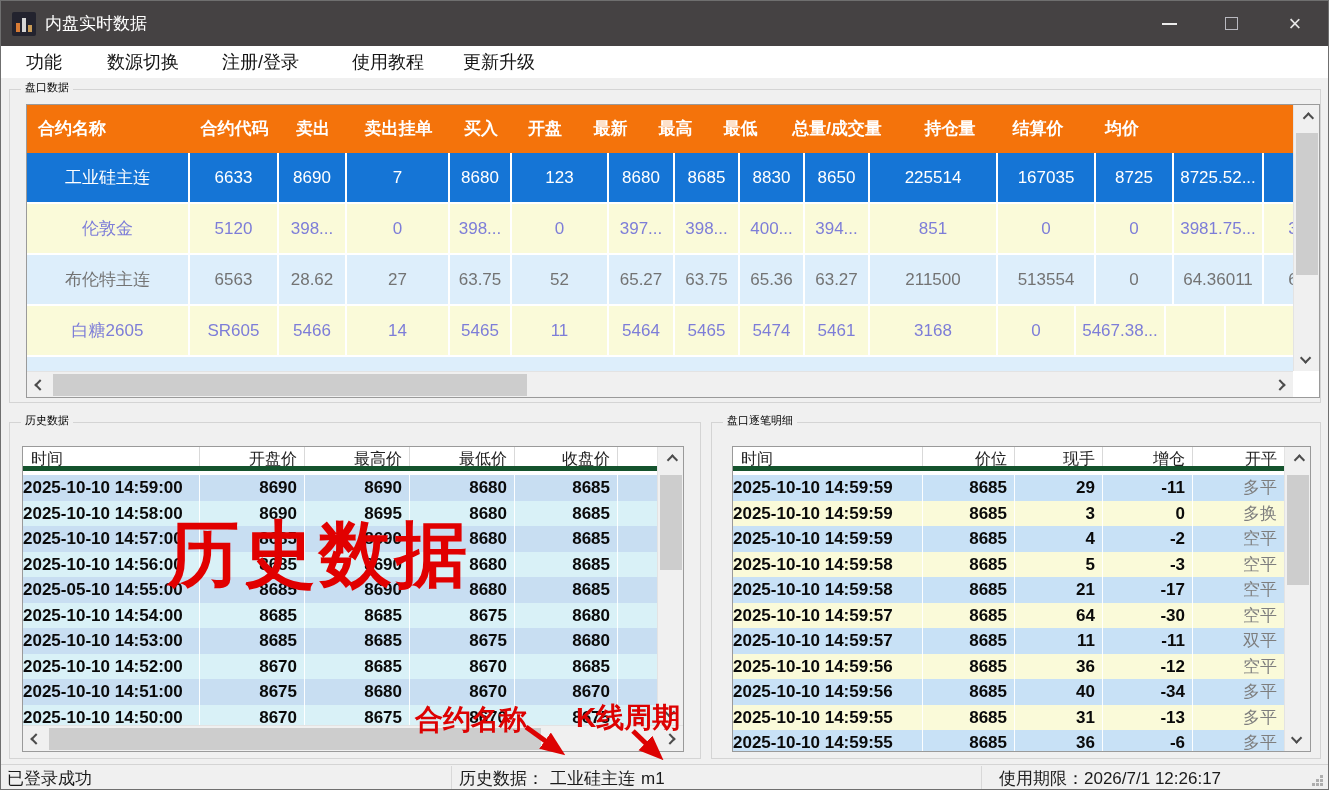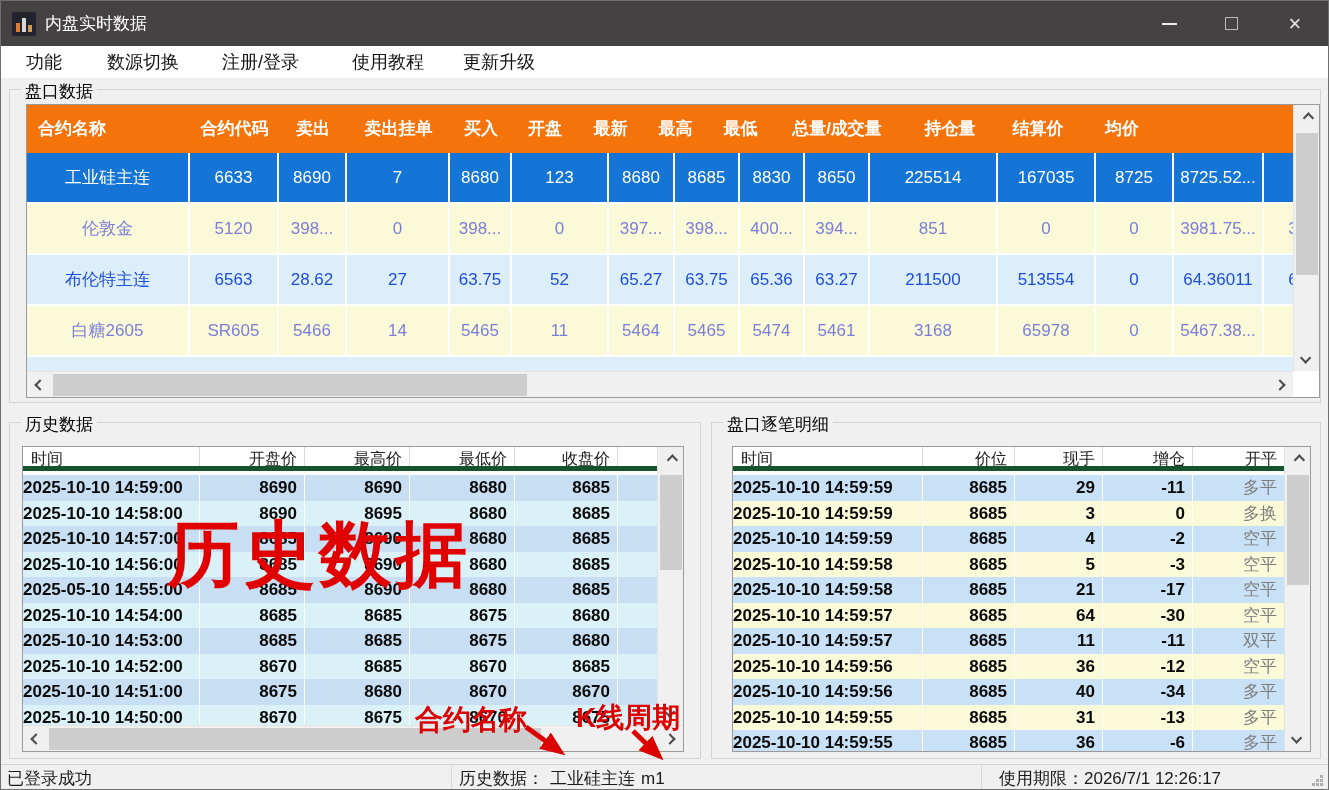--- a/index.html
+++ b/index.html
@@ -25,21 +25,21 @@
   
   .menubar { position:absolute; left:0; top:45px; width:100%; height:32px; background:#ffffff; display:flex; align-items:center; font-size:18px; color:#141414; }
   .menubar .mi { cursor:default; }
   .menubar .mi:nth-child(1){ margin-left:25px; }
   .menubar .mi:nth-child(2){ margin-left:45px; }
   .menubar .mi:nth-child(3){ margin-left:43px; }
   .menubar .mi:nth-child(4){ margin-left:53px; }
   .menubar .mi:nth-child(5){ margin-left:39px; }
   
   .gb { position:absolute; border:1px solid #d4d4d4; }
-  .gb-label { position:absolute; top:-10px; left:11px; background:#f0f0f0; padding:0 4px; font-size:17px; color:#000; white-space:nowrap; }
+  .gb-label { position:absolute; top:-10px; left:11px; background:#f0f0f0; padding:0 4px; font-size:11px; color:#000; white-space:nowrap; }
   #quote-group { left:8px;  top:88px;  width:1312px; height:314px; }
   #hist-group  { left:8px;  top:421px; width:692px;  height:337px; }
   #tick-group  { left:710px; top:421px; width:610px; height:337px; }
   
   .tbl { position:absolute; background:#ffffff; border:1px solid #9a9a9a; overflow:hidden; }
   #quote-container { left:16px; top:14px; width:1294px; height:294px; }
   #hist-container  { left:12px; top:23px; width:662px;  height:306px; }
   #tick-container  { left:20px; top:23px; width:579px;  height:306px; }
   .hrow { position:absolute; left:0; top:0; display:flex; white-space:nowrap; }
   .rows { position:absolute; left:0; }
@@ -47,21 +47,21 @@
   .hcell,.tcell { flex:0 0 auto; overflow:hidden; }
   
   .quote .hrow { height:48px; width:1297px; background:#f4730b; }
   .quote .hcell { color:#fff; font-size:17px; font-weight:700; line-height:48px; text-align:center; }
   .quote .hcell.c0 { text-align:left; padding-left:11px; }
   .quote .rows { top:48px; width:1297px; }
   .quote .trow { height:51px; border-bottom:2px solid #ffffff; }
   .quote .tcell { font-size:17px; line-height:49px; text-align:center; border-right:2px solid #ffffff; }
   .quote .trow.selected { background:#1575d6; color:#ffffff; }
   .quote .trow.cream    { background:#fafad9; color:#7d7dd8; }
-  .quote .trow.bluered  { background:#ddeefb; color:#1d4ed8; }
+  .quote .trow.bluered  { background:#ddeefb; color:#737373; }
   .quote .c0{width:163px}.quote .c1{width:89px}.quote .c2{width:68px}.quote .c3{width:103px}
   .quote .c4{width:62px}.quote .c5{width:97px}.quote .c6{width:66px}.quote .c7{width:65px}
   .quote .c8{width:65px}.quote .c9{width:65px}.quote .c10{width:128px}.quote .c11{width:98px}
   .quote .c12{width:78px}.quote .c13{width:90px}.quote .c14{width:60px}
   .row5-strip { position:absolute; left:0; top:252px; width:1266px; height:14px; background:#ddeefb; }
   
   .hist .hrow,.tick .hrow { height:24px; background:#ffffff; border-bottom:5px solid #14532d; z-index:2;font-family:Liberation Mono, monospace; }
   .hist .hcell,.tick .hcell { font-size:16px; color:#222; line-height:27px; text-align:right; padding-right:7px; border-right:1px solid #d9d9d9; }
   .hist .hcell.c0,.tick .hcell.c0 { text-align:left; padding-left:8px; }
   .hist .rows,.tick .rows { top:28px; }
@@ -223,21 +223,20 @@
             <div class="tcell c1">SR605</div>
             <div class="tcell c2">5466</div>
             <div class="tcell c3">14</div>
             <div class="tcell c4">5465</div>
             <div class="tcell c5">11</div>
             <div class="tcell c6">5464</div>
             <div class="tcell c7">5465</div>
             <div class="tcell c8">5474</div>
             <div class="tcell c9">5461</div>
             <div class="tcell c10">3168</div>
-            <div class="tcell c11">65978</div>
             <div class="tcell c12">0</div>
             <div class="tcell c13">5467.38...</div>
             <div class="tcell c14"></div>
           </div>
         </div>
       <div class="row5-strip"></div>
       <div class="vsb" id="quote-vsb">
         <div class="sb-btn up">
             <i class="chev up"></i>
           </div>

